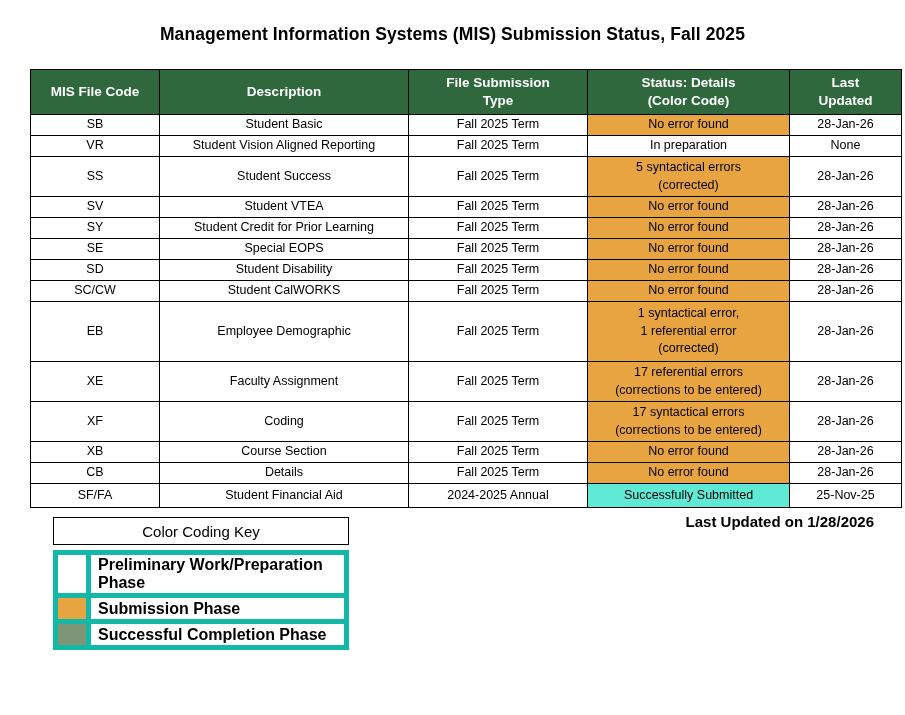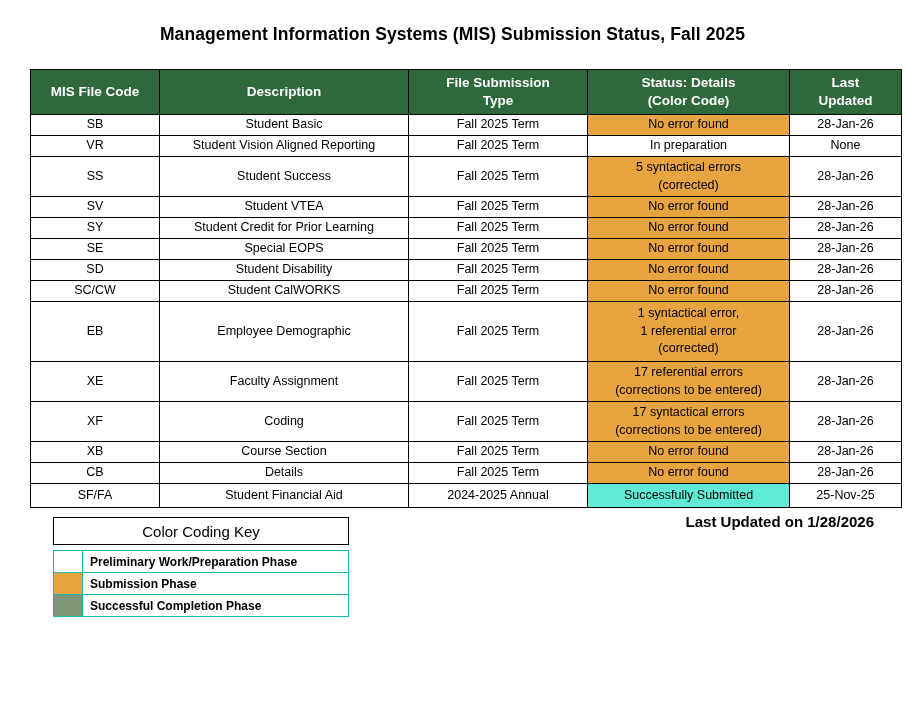--- a/index.html
+++ b/index.html
@@ -18,21 +18,21 @@
   .status-orange { background:#E8A440; }
   .status-green  { background:#5eead4; }
   .status-white  { background:#ffffff; }
 
   .below { width:846px; margin-left:30px; display:flex; justify-content:space-between; align-items:flex-start; }
   .footer-note { font-weight:bold; font-size:15px; margin-top:5px; padding-right:2px; }
 
   .key { width:296px; margin-top:9px;padding-left:23px; }
   .key-title { border:1px solid #000; height:28px; line-height:28px; text-align:center; font-size:15px; box-sizing:border-box; }
   table.key-table { border-collapse:collapse; width:100%; margin-top:5px; table-layout:fixed; }
-  table.key-table td { border:1px solid #14b8a6; height:19px; font-size:12px; font-weight:bold; vertical-align:middle; }
+  table.key-table td { border:5px solid #14b8a6; height:19px; font-size:16px; font-weight:bold; vertical-align:middle; }
   td.swatch { width:26px; }
   .swatch-white { background:#ffffff; }
   .swatch-orange { background:#E8A440; }
   .swatch-green { background:#7E9677; }
   .key-label { padding-left:7px; text-align:left; }
 </style>
 </head>
 <body>
 
 <div class="page">

